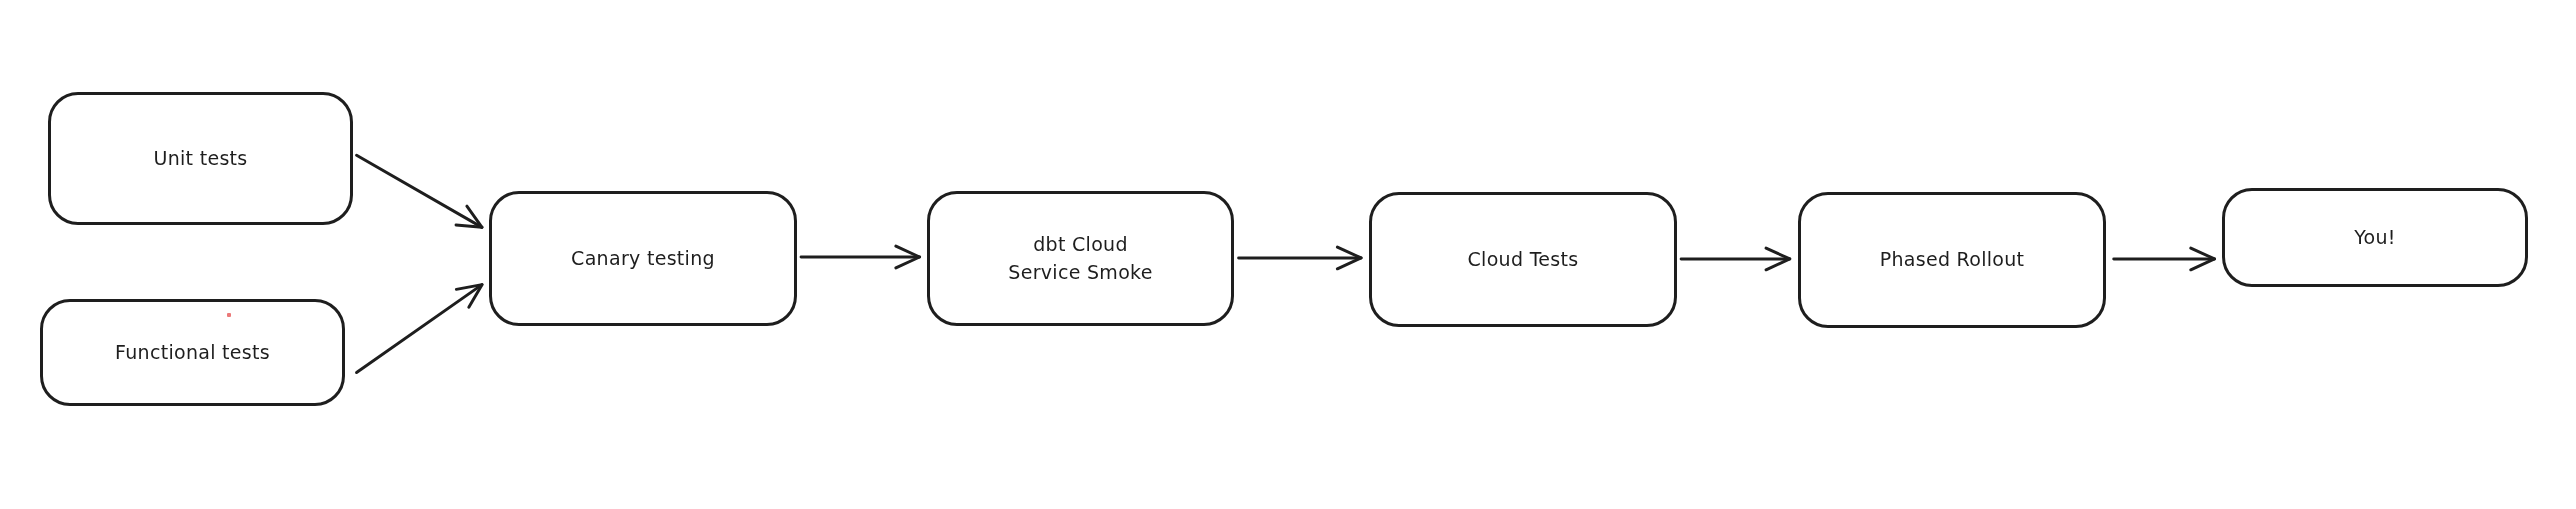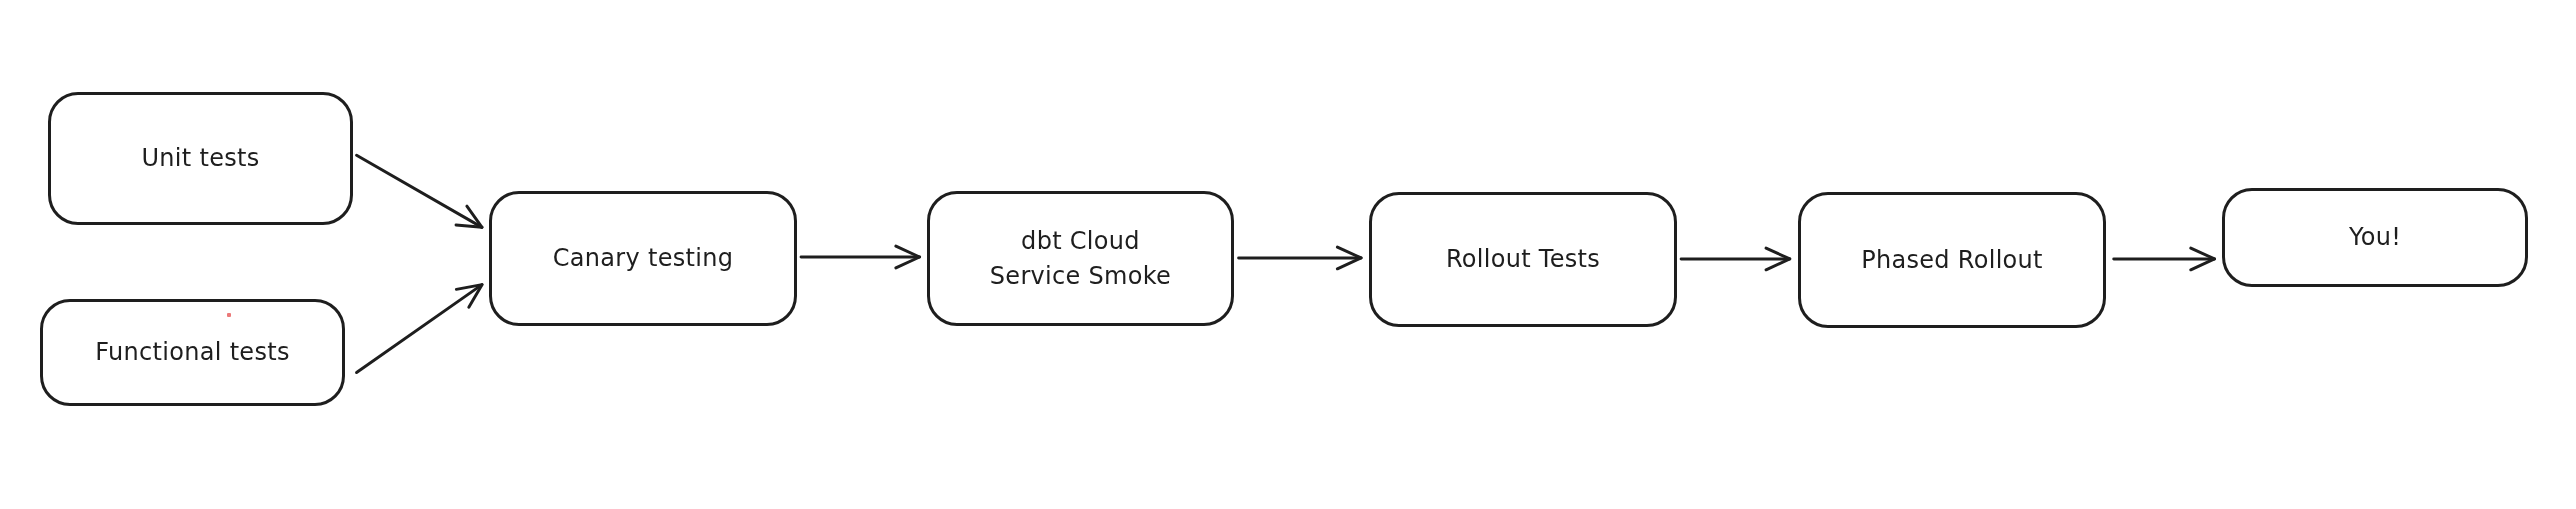--- a/index.html
+++ b/index.html
@@ -30,21 +30,21 @@
     background: #ffffff;
     border: 3px solid #1e1e1e;
     border-radius: 30px;
     display: flex;
     align-items: center;
     justify-content: center;
     text-align: center;
   }
   .label {
     color: #1e1e1e;
-    font-size: 24px;
+    font-size: 19px;
     line-height: 1.45;
     letter-spacing: 0.3px;
     white-space: pre-line;
   }
   
   .node-unit       { left: 48px;   top: 92px;  width: 305px; height: 133px; }
   .node-functional { left: 40px;   top: 299px; width: 305px; height: 107px; }
   .node-smoke      { left: 489px;  top: 191px; width: 308px; height: 135px; }
   .node-dbt        { left: 927px;  top: 191px; width: 307px; height: 135px; }
   .node-canary     { left: 1369px; top: 192px; width: 308px; height: 135px; }
@@ -98,21 +98,21 @@
   <div class="node node-smoke">
     <span class="label">Canary testing</span>
   </div>
 
   <div class="node node-dbt">
     <span class="label">dbt Cloud
 Service Smoke</span>
   </div>
 
   <div class="node node-canary">
-    <span class="label">Rollout Tests</span>
+    <span class="label">Cloud Tests</span>
   </div>
 
   <div class="node node-phased">
     <span class="label">Phased Rollout</span>
   </div>
 
   <div class="node node-you">
     <span class="label">You!</span>
   </div>
 

